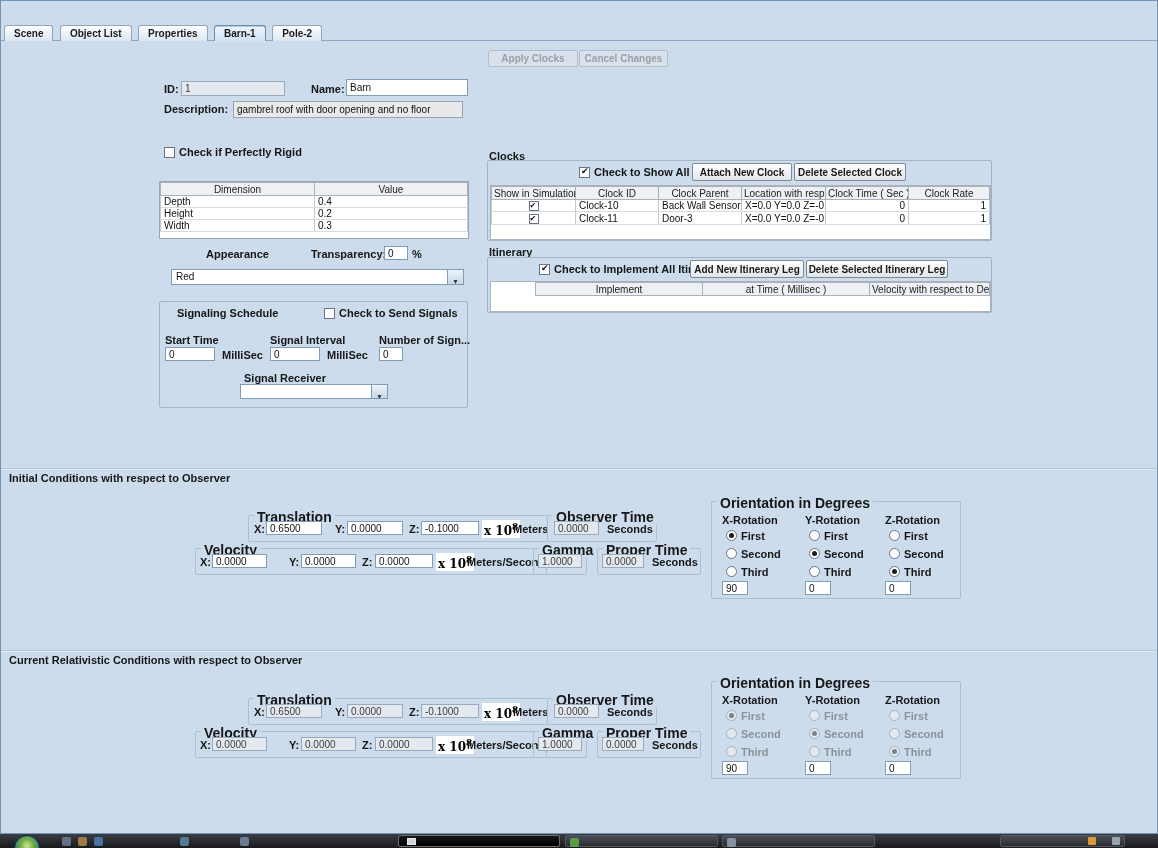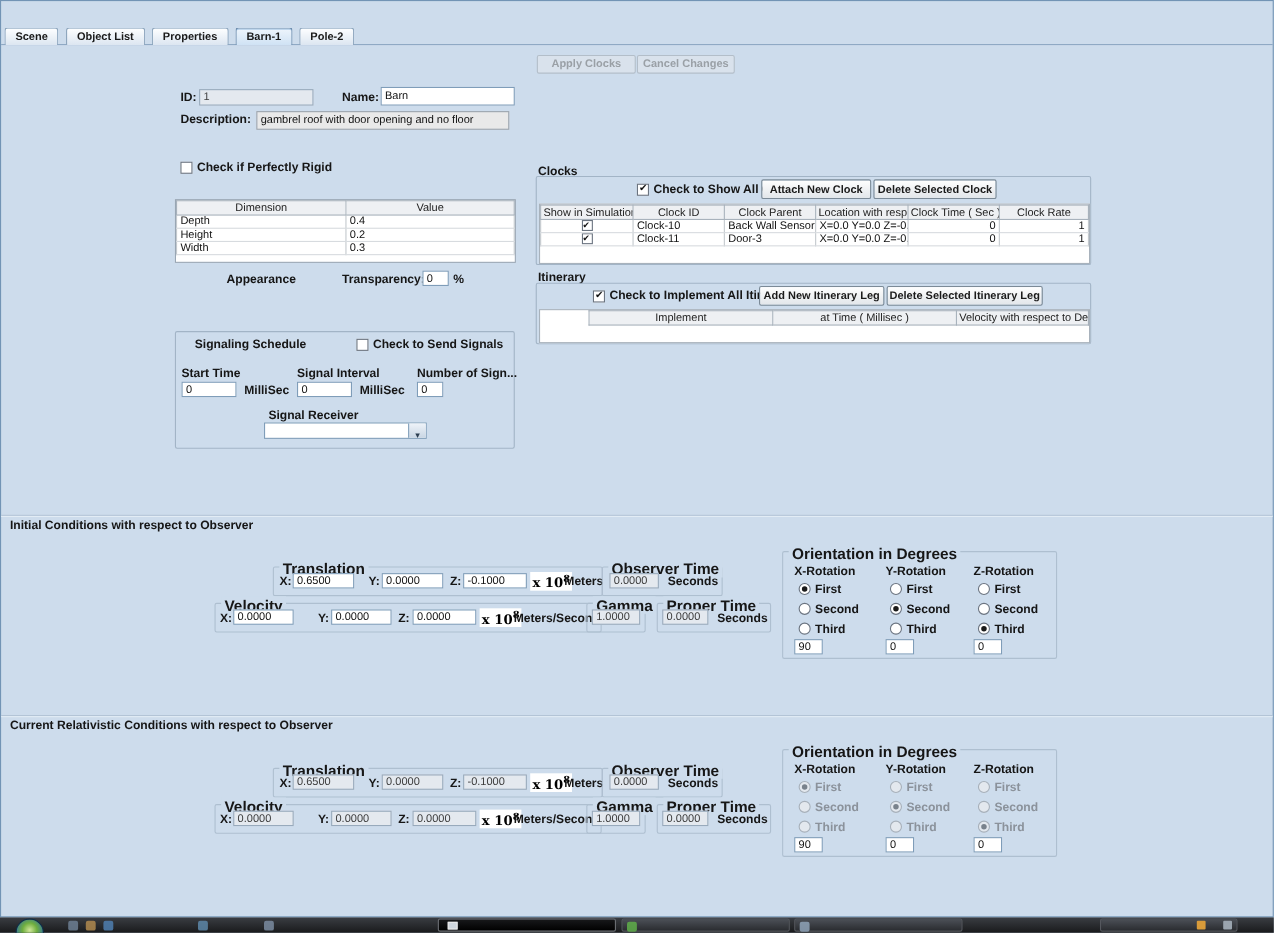--- a/index.html
+++ b/index.html
@@ -121,20 +121,24 @@
             <td>0.3</td>
             </tr>
         </tbody>
       </table>
     </div>
 
     <span class="lbl" style="left:205px;top:207px;">Appearance</span>
     <span class="lbl" style="left:310px;top:207px;">Transparency:</span>
     <input class="field" style="left: 383px; top: 205px; width: 24px; height: 14px;" value="0">
     <span class="lbl" style="left:411px;top:207px;">%</span>
+    <div class="combo" style="left:170px;top:228px;width:293px;height:16px;">
+      <span class="ctext">Red</span>
+      <span class="cbtn"><span>▼</span></span>
+    </div>
 
     <div class="group" style="left:158px;top:260px;width:309px;height:107px;border-color:#a2b4c6;">
       <span class="lbl" style="left:17px;top:5px;">Signaling Schedule</span>
       <span class="cb" style="left:164px;top:6px;"></span>
       <span class="lbl" style="left:179px;top:5px;">Check to Send Signals</span>
       <span class="lbl" style="left:5px;top:32px;text-align:right;">Start Time</span>
       <span class="lbl" style="left:110px;top:32px;">Signal Interval</span>
       <span class="lbl" style="left:219px;top:32px;">Number of Sign...</span>
       <input class="field" style="left: 5px; top: 45px; width: 50px; height: 14px;" value="0">
       <span class="lbl" style="left:62px;top:47px;">MilliSec</span>

